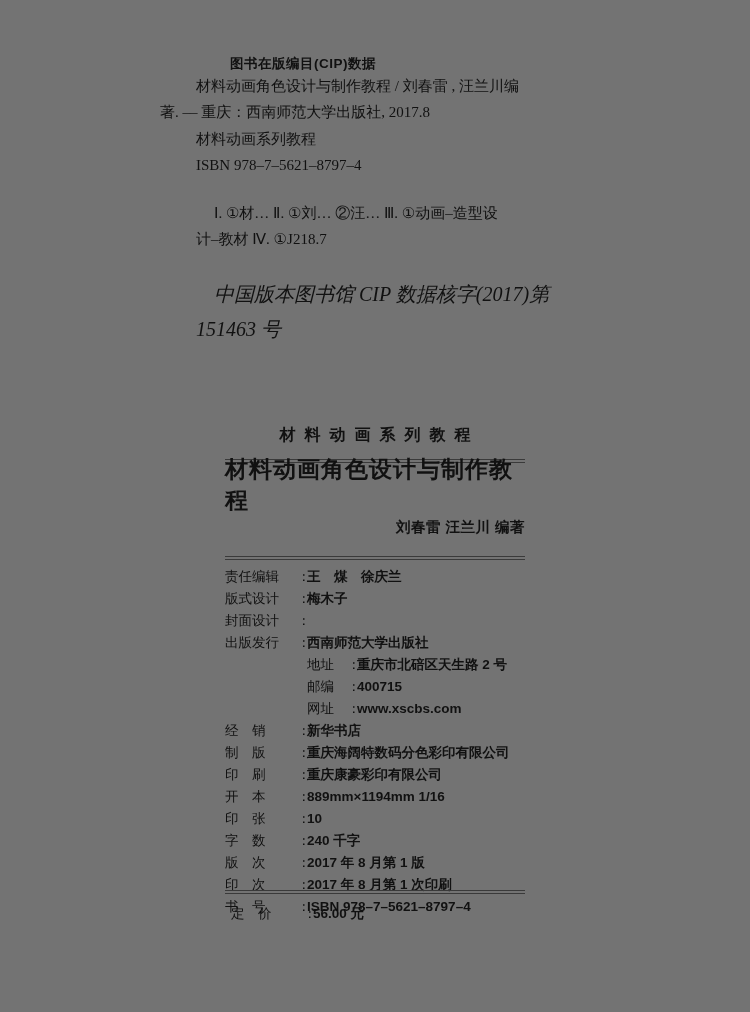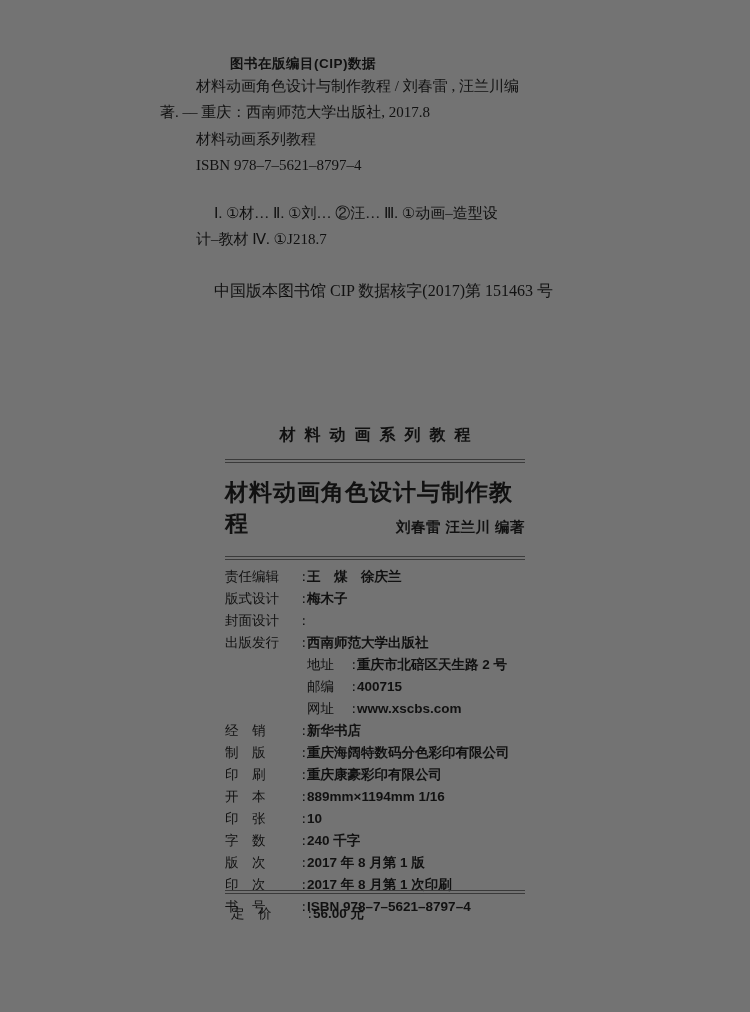--- a/index.html
+++ b/index.html
@@ -56,26 +56,27 @@
   }
   .cip-rn {
     font-size: 15px;
     line-height: 1.75;
     margin-top: 22px;
     margin-left: 36px;
     text-indent: 18px;
     color: #111;
   }
   .cip-cip-no {
-    font-size: 16px;
+    font-size: 20px;
     line-height: 1.75;
     margin-top: 24px;
     margin-left: 36px;
     text-indent: 18px;
     color: #111;
+    font-style: italic;
   }
 
   
   .series-line {
     position: absolute;
     left: 0;
     top: 425px;
     width: 750px;
     text-align: center;
     font-family: "Liberation Sans", sans-serif;
@@ -94,21 +95,21 @@
   .rule.double::after {
     content: "";
     display: block;
     border-top: 1px solid #3a3a3a;
     margin-top: 2px;
   }
   .rule-top { top: 459px; }
   .main-title {
     position: absolute;
     left: 225px;
-    top: 477px;
+    top: 454px;
     width: 300px;
     font-family: Liberation Mono, monospace;
     font-weight: bold;
     font-size: 23px;
     letter-spacing: 1px;
     color: #111;
   }
   .authors {
     position: absolute;
     left: 225px;

